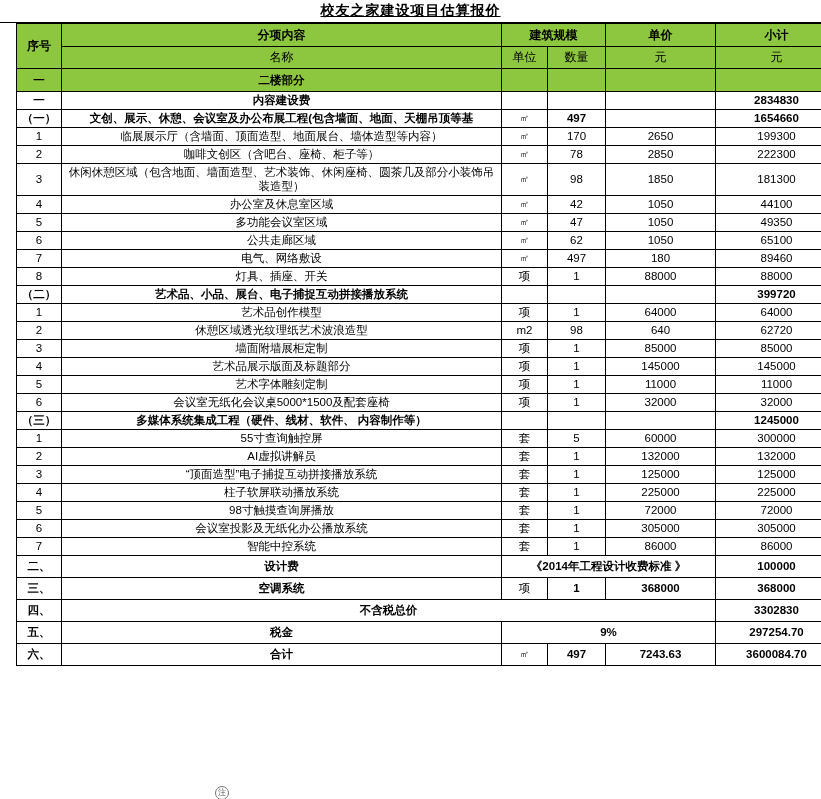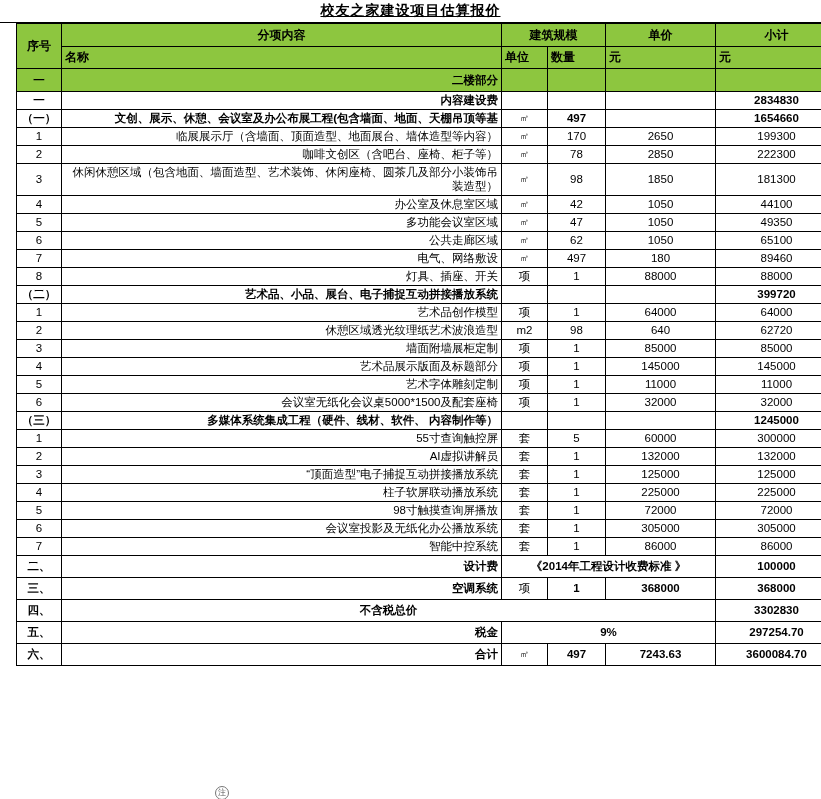--- a/index.html
+++ b/index.html
@@ -55,31 +55,32 @@
   }
   .hdr {
     background: #8dc63f;
     text-align: center;
     font-weight: bold;
     font-size: 12px;
     height: 20px;
   }
   .hdr2 {
     background: #8dc63f;
-    font-weight: bold;
+    text-align: center;
+    font-weight: normal;
     font-size: 12px;
     height: 19px;
   }
   .sec {
     background: #8dc63f;
     font-weight: bold;
     height: 20px;
   }
   .c { text-align: center; }
-  .l { text-align: right; }
+  .l { text-align: center; }
   .b { font-weight: bold; }
   .unitsm { font-size: 9px; }
   .wrap { white-space: normal; }
   tr.data { height: 18px; }
   tr.tall { height: 29px; }
   tr.bigrow { height: 22px; }
   .note-mark {
     position: absolute;
     left: 215px;
     top: 786px;

